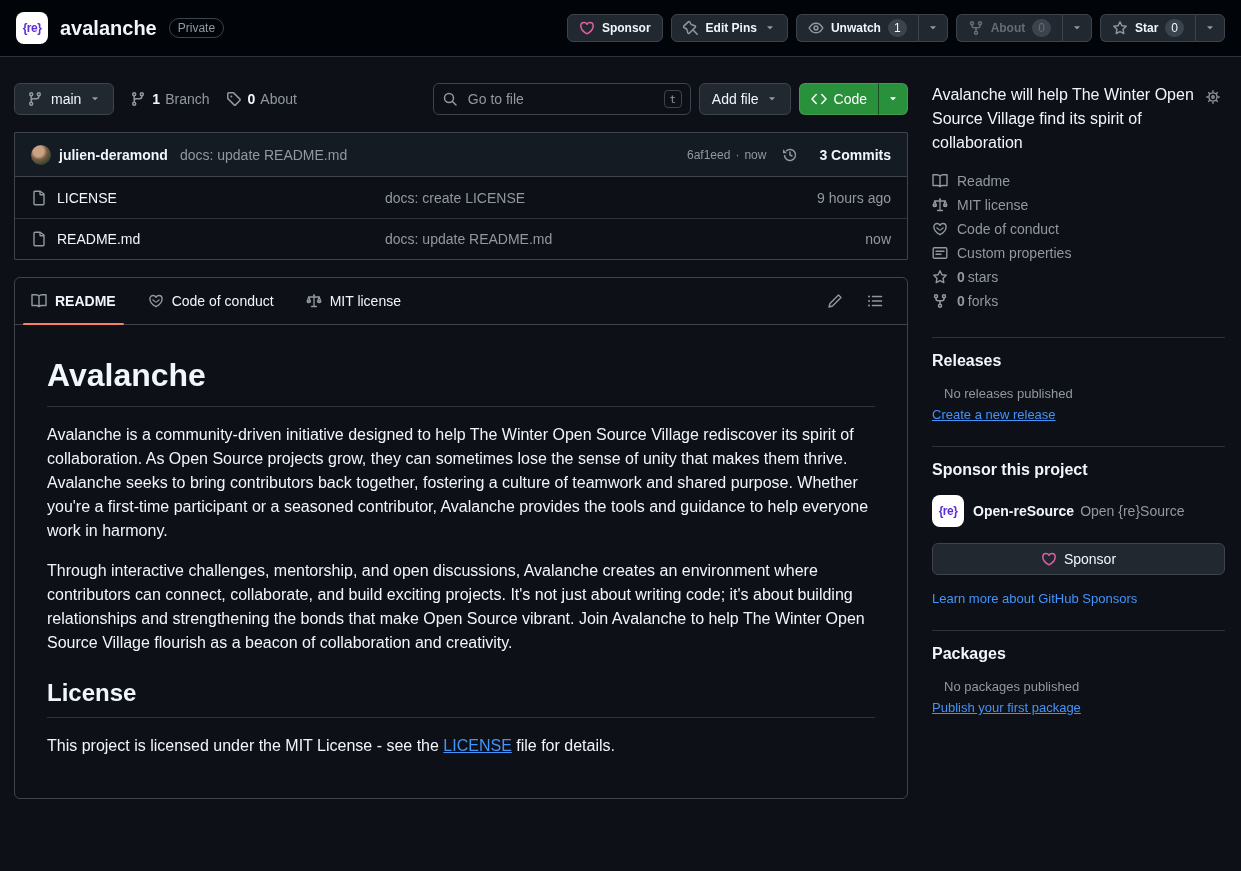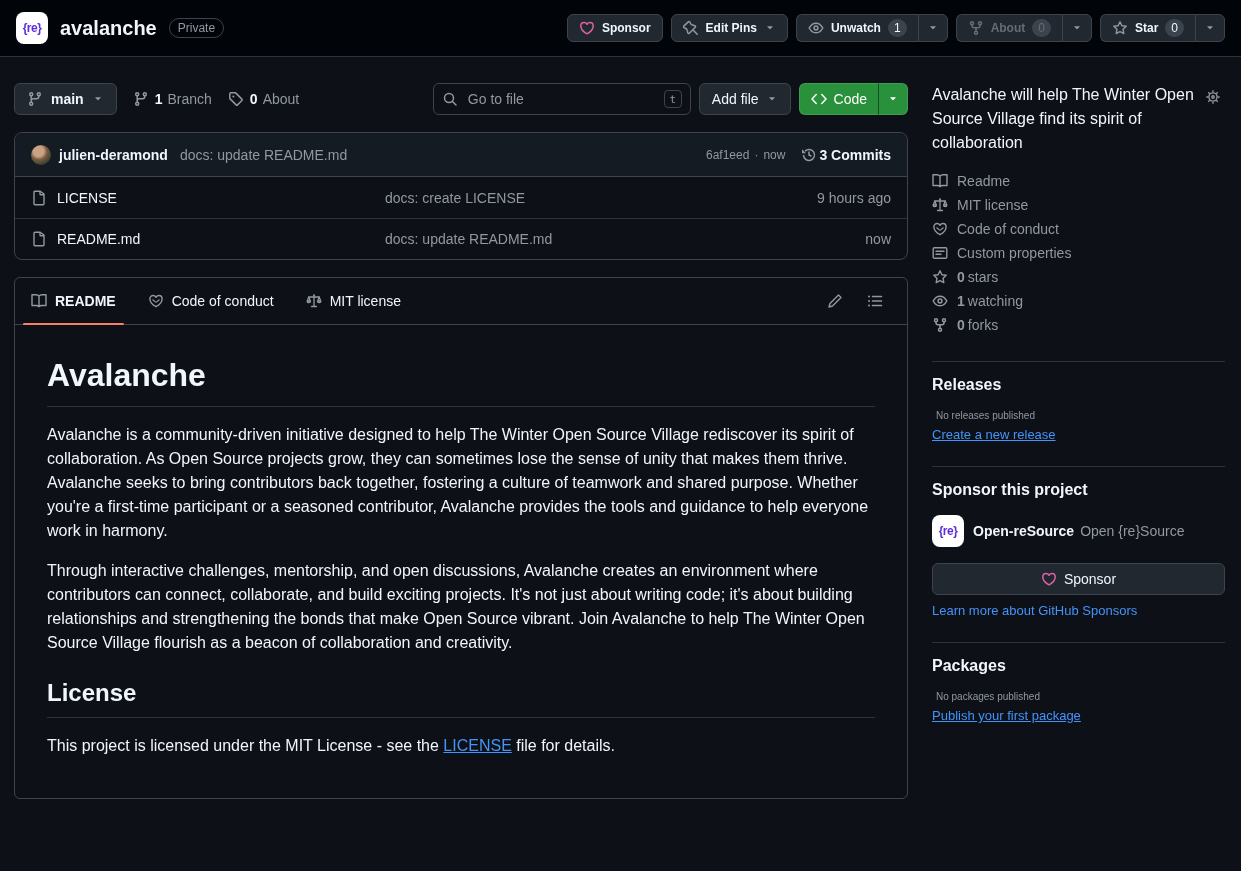--- a/index.html
+++ b/index.html
@@ -54,47 +54,47 @@
   .btn.disabled .icon{color:var(--disabled)}
   .btn.disabled .counter{color:var(--disabled)}
   .heart{color:var(--pink) !important}
   
   .layout{display:flex;gap:24px;padding:26px 16px 0 14px}
   main{width:894px;flex:none}
   aside{flex:1;min-width:0}
   
   .file-nav{display:flex;align-items:center;margin-bottom:17px;height:32px}
   .btn-md{height:32px;font-size:14px;font-weight:500;padding:0 12px}
-  .branch-btn{font-weight:700;gap:8px}
+  .branch-btn{font-weight:400;gap:8px}
   .nav-link{display:flex;align-items:center;gap:6px;color:var(--muted);font-size:14px;margin-left:16px;cursor:pointer;text-decoration:none}
   .nav-link .cnt{color:var(--fg);font-weight:700;margin-right:-1px}
   .nav-link .icon{color:var(--muted)}
   .spacer{flex:1}
   .goto{
     display:flex;align-items:center;gap:8px;width:258px;height:32px;
     border:1px solid var(--border);border-radius:6px;padding:0 8px;color:var(--muted);margin-right:8px;
   }
   .goto input{flex:1;min-width:0;background:none;border:none;outline:none;color:var(--fg);font-size:14px;font-family:inherit}
   .goto input::placeholder{color:var(--muted)}
   .kbd{border:1px solid var(--border);border-radius:4px;width:18px;height:18px;font-size:11px;
        display:flex;align-items:center;justify-content:center;color:var(--muted);font-family:"DejaVu Sans Mono",monospace}
   .addfile-btn{margin-right:8px}
   .code-group .btn{background:var(--green);border-color:rgba(240,246,252,.12);color:#ffffff;height:32px;font-size:14px;font-weight:500}
   .code-group .btn .icon{color:#ffffff}
   .code-group .btn:last-child{border-left:1px solid rgba(1,4,9,.45)}
   
-  .files-box{border:1px solid var(--border);border-radius:8px;overflow:hidden;margin-bottom:17px}
+  .files-box{border:1px solid var(--border);border-radius:1px;overflow:hidden;margin-bottom:17px}
   .commit-row{display:flex;align-items:center;gap:8px;background:var(--panel);padding:0 16px;height:44px;border-bottom:1px solid var(--border)}
   .avatar{width:20px;height:20px;border-radius:50%;flex:none;cursor:pointer;
     background:radial-gradient(circle at 38% 32%,#c9a384 0 28%,#7a5c43 45%,#39462f 72%,#222a2a 100%)}
   .commit-author{font-weight:600;font-size:14px;cursor:pointer}
   .commit-msg{color:var(--muted);font-size:14px;margin-left:4px;cursor:pointer}
   .commit-right{margin-left:auto;display:flex;align-items:center;gap:16px}
   .commit-sha{color:var(--muted);font-size:12px;display:flex;gap:5px;cursor:pointer}
-  .commits-count{display:flex;gap:2px;align-items:center;font-size:14px;font-weight:600;cursor:pointer}
+  .commits-count{display:flex;gap:21px;align-items:center;font-size:14px;font-weight:600;cursor:pointer}
   .commits-count .icon{color:var(--muted)}
   .file-row{display:grid;grid-template-columns:16px 318px 1fr auto;align-items:center;gap:10px;
     padding:0 16px;height:41px;font-size:14px}
   .file-row + .file-row{border-top:1px solid var(--border-muted)}
   .file-row .icon{color:var(--muted)}
   .file-name{color:var(--fg);cursor:pointer}
   .file-msg{color:var(--muted);cursor:pointer;overflow:hidden;text-overflow:ellipsis;white-space:nowrap}
   .file-time{color:var(--muted);text-align:right}
   
   .readme-box{border:1px solid var(--border);border-radius:6px}
@@ -116,27 +116,27 @@
   
   .side-section{padding:0 0 24px;border-bottom:1px solid var(--border-muted);position:relative}
   .side-section + .side-section{padding-top:8px}
   .side-section:last-child{border-bottom:none}
   .side-heading{font-size:16px;font-weight:700;margin:6px 0 16px}
   .gear-btn{position:absolute;top:2px;right:0;background:none;border:none;color:var(--muted);cursor:pointer;padding:4px}
   .about-desc{font-size:16px;line-height:24px;margin:0 0 14px;font-weight:400}
   .side-item{display:flex;align-items:center;gap:9px;color:var(--muted);font-size:14px;padding:4px 0;cursor:pointer;text-decoration:none}
   .side-item .icon{color:var(--muted)}
   .side-item .cnt{font-weight:700;margin-right:3px}
-  .side-empty{color:var(--muted);font-size:10px;margin:0 4px 5px}
+  .side-empty{color:var(--muted);font-size:13px;margin:0 12px 5px}
   .side-link{color:var(--link);font-size:13px;text-decoration:underline;cursor:pointer}
   .org-row{display:flex;align-items:center;gap:9px;margin:0 0 16px}
   .org-name{font-weight:700;font-size:14px;cursor:pointer}
   .org-handle{color:var(--muted);font-size:14px;margin-left:-3px}
   .sponsor-wide{width:100%;height:32px;justify-content:center;font-size:14px;font-weight:500}
-  .learn-link{display:inline-block;color:var(--link);font-size:13px;margin-top:8px;text-decoration:none;cursor:pointer}
+  .learn-link{display:inline-block;color:var(--link);font-size:13px;margin-top:16px;text-decoration:none;cursor:pointer}
 </style>
 </head>
 <body>
 
 <svg width="0" height="0" style="position:absolute" aria-hidden="true">
   <defs>
     <symbol id="i-heart" viewBox="0 0 16 16">
         <path fill="none" stroke="currentColor" stroke-width="1.5" stroke-linejoin="round" d="M8 13.8S1.8 10.4 1.8 5.9C1.8 3.9 3.3 2.4 5 2.4c1.3 0 2.4.7 3 1.9.6-1.2 1.7-1.9 3-1.9 1.7 0 3.2 1.5 3.2 3.5 0 4.5-6.2 7.9-6.2 7.9Z"></path>
       </symbol>
     <symbol id="i-pin" viewBox="0 0 16 16">
@@ -489,26 +489,20 @@
         <span>Custom properties</span>
       </a>
       <a class="side-item">
         <svg class="icon">
             <use href="#i-star"></use>
           </svg>
         <span><b class="cnt">0</b><span>stars</span></span>
       </a>
       <a class="side-item">
         <svg class="icon">
-            <use href="#i-eye"></use>
-          </svg>
-        <span><b class="cnt">1</b><span>watching</span></span>
-      </a>
-      <a class="side-item">
-        <svg class="icon">
             <use href="#i-fork"></use>
           </svg>
         <span><b class="cnt">0</b><span>forks</span></span>
       </a>
     </section>
 
     <section class="side-section">
       <h3 class="side-heading">Releases</h3>
       <p class="side-empty">No releases published</p>
       <a class="side-link">Create a new release</a>

